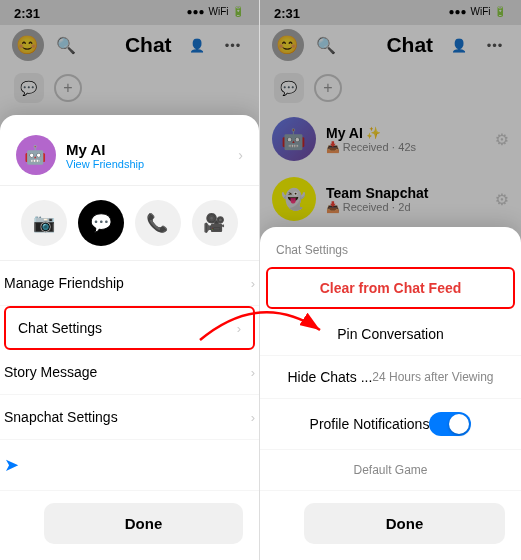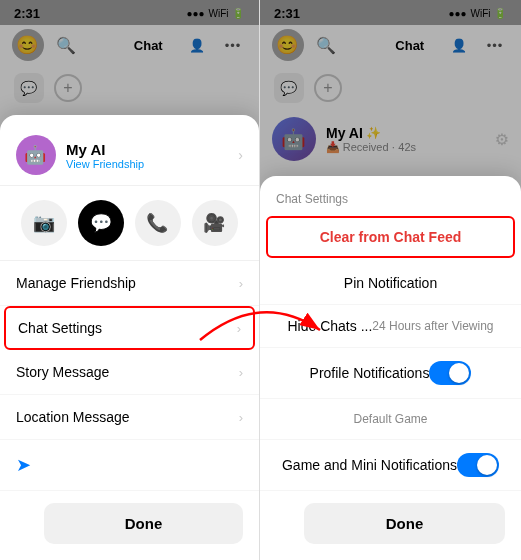--- a/index.html
+++ b/index.html
@@ -18,23 +18,23 @@
       background: #fff;
       position: relative;
       overflow: hidden;
       border-right: 1px solid #ddd;
     }
 
     
     .status-bar {
       display: flex;
       justify-content: space-between;
-      align-items: center;
+      align-items: flex-start;
       padding: 6px 14px 4px;
-      background: #a3a3a3;
+      background: #e5e5e5;
     }
     .status-time {
       font-size: 13px;
       font-weight: 600;
       color: #000;
     }
     .status-icons {
       display: flex;
       gap: 4px;
       align-items: center;
@@ -53,21 +53,21 @@
       width: 32px;
       height: 32px;
       border-radius: 50%;
       background: #ccc;
       overflow: hidden;
       flex-shrink: 0;
     }
     .header-title {
       flex: 1;
       text-align: center;
-      font-size: 13px;
+      font-size: 21px;
       font-weight: 700;
       color: #000;
     }
     .header-icons {
       display: flex;
       gap: 8px;
       align-items: center;
     }
     .header-icon-btn {
       width: 28px;
@@ -242,21 +242,21 @@
     .action-btn-circle.active {
       background: #000;
       color: #fff;
     }
 
     
     .menu-item {
       display: flex;
       align-items: center;
       justify-content: space-between;
-      padding: 14px 16px;
+      padding: 14px 4px;
       border-bottom: 1px solid #f5f5f5;
     }
     .menu-item-text {
       font-size: 14px;
       color: #000;
     }
     .menu-item-arrow {
       color: #ccc;
       font-size: 13px;
     }
@@ -499,21 +499,21 @@
       <span class="menu-item-text">Chat Settings</span>
       <span class="menu-item-arrow">›</span>
     </div>
 
     <div class="menu-item">
       <span class="menu-item-text">Story Message</span>
       <span class="menu-item-arrow">›</span>
     </div>
 
     <div class="menu-item">
-      <span class="menu-item-text">Location Message</span>
+      <span class="menu-item-text">Snapchat Settings</span>
       <span class="menu-item-arrow">›</span>
     </div>
 
     <div class="menu-item">
       <span style="color: #007AFF; font-size: 18px;">➤</span>
     </div>
 
     <div class="done-button">
       <button class="done-btn">Done</button>
     </div>
@@ -606,41 +606,37 @@
   <div class="sheet-bg"></div>
 
   <div class="settings-sheet">
     <div class="settings-title">Chat Settings</div>
 
     <div class="settings-item red-highlight">
       <span class="settings-item-label red-text">Clear from Chat Feed</span>
     </div>
 
     <div class="settings-item">
-      <span class="settings-item-label">Pin Notification</span>
+      <span class="settings-item-label">Pin Conversation</span>
     </div>
 
     <div class="settings-item">
       <span class="settings-item-label">Hide Chats ...</span>
       <span class="settings-item-value">24 Hours after Viewing</span>
     </div>
 
     <div class="settings-item">
       <span class="settings-item-label">Profile Notifications</span>
       <div class="toggle"></div>
     </div>
 
     <div class="settings-item">
       <span class="settings-item-value">Default Game</span>
     </div>
 
-    <div class="settings-item">
-      <span class="settings-item-label">Game and Mini Notifications</span>
-      <div class="toggle"></div>
-    </div>
 
     <div class="done-button">
       <button class="done-btn">Done</button>
     </div>
   </div>
 
 </div>
 
 <svg style="position:absolute; top:280px; left:190px; width:140px; height:80px; pointer-events:none; z-index:100;" viewBox="0 0 140 80">
   <path d="M 10 60 Q 70 10 130 50" fill="none" stroke="red" stroke-width="2.5" marker-end="url(#arrowhead)"></path>

